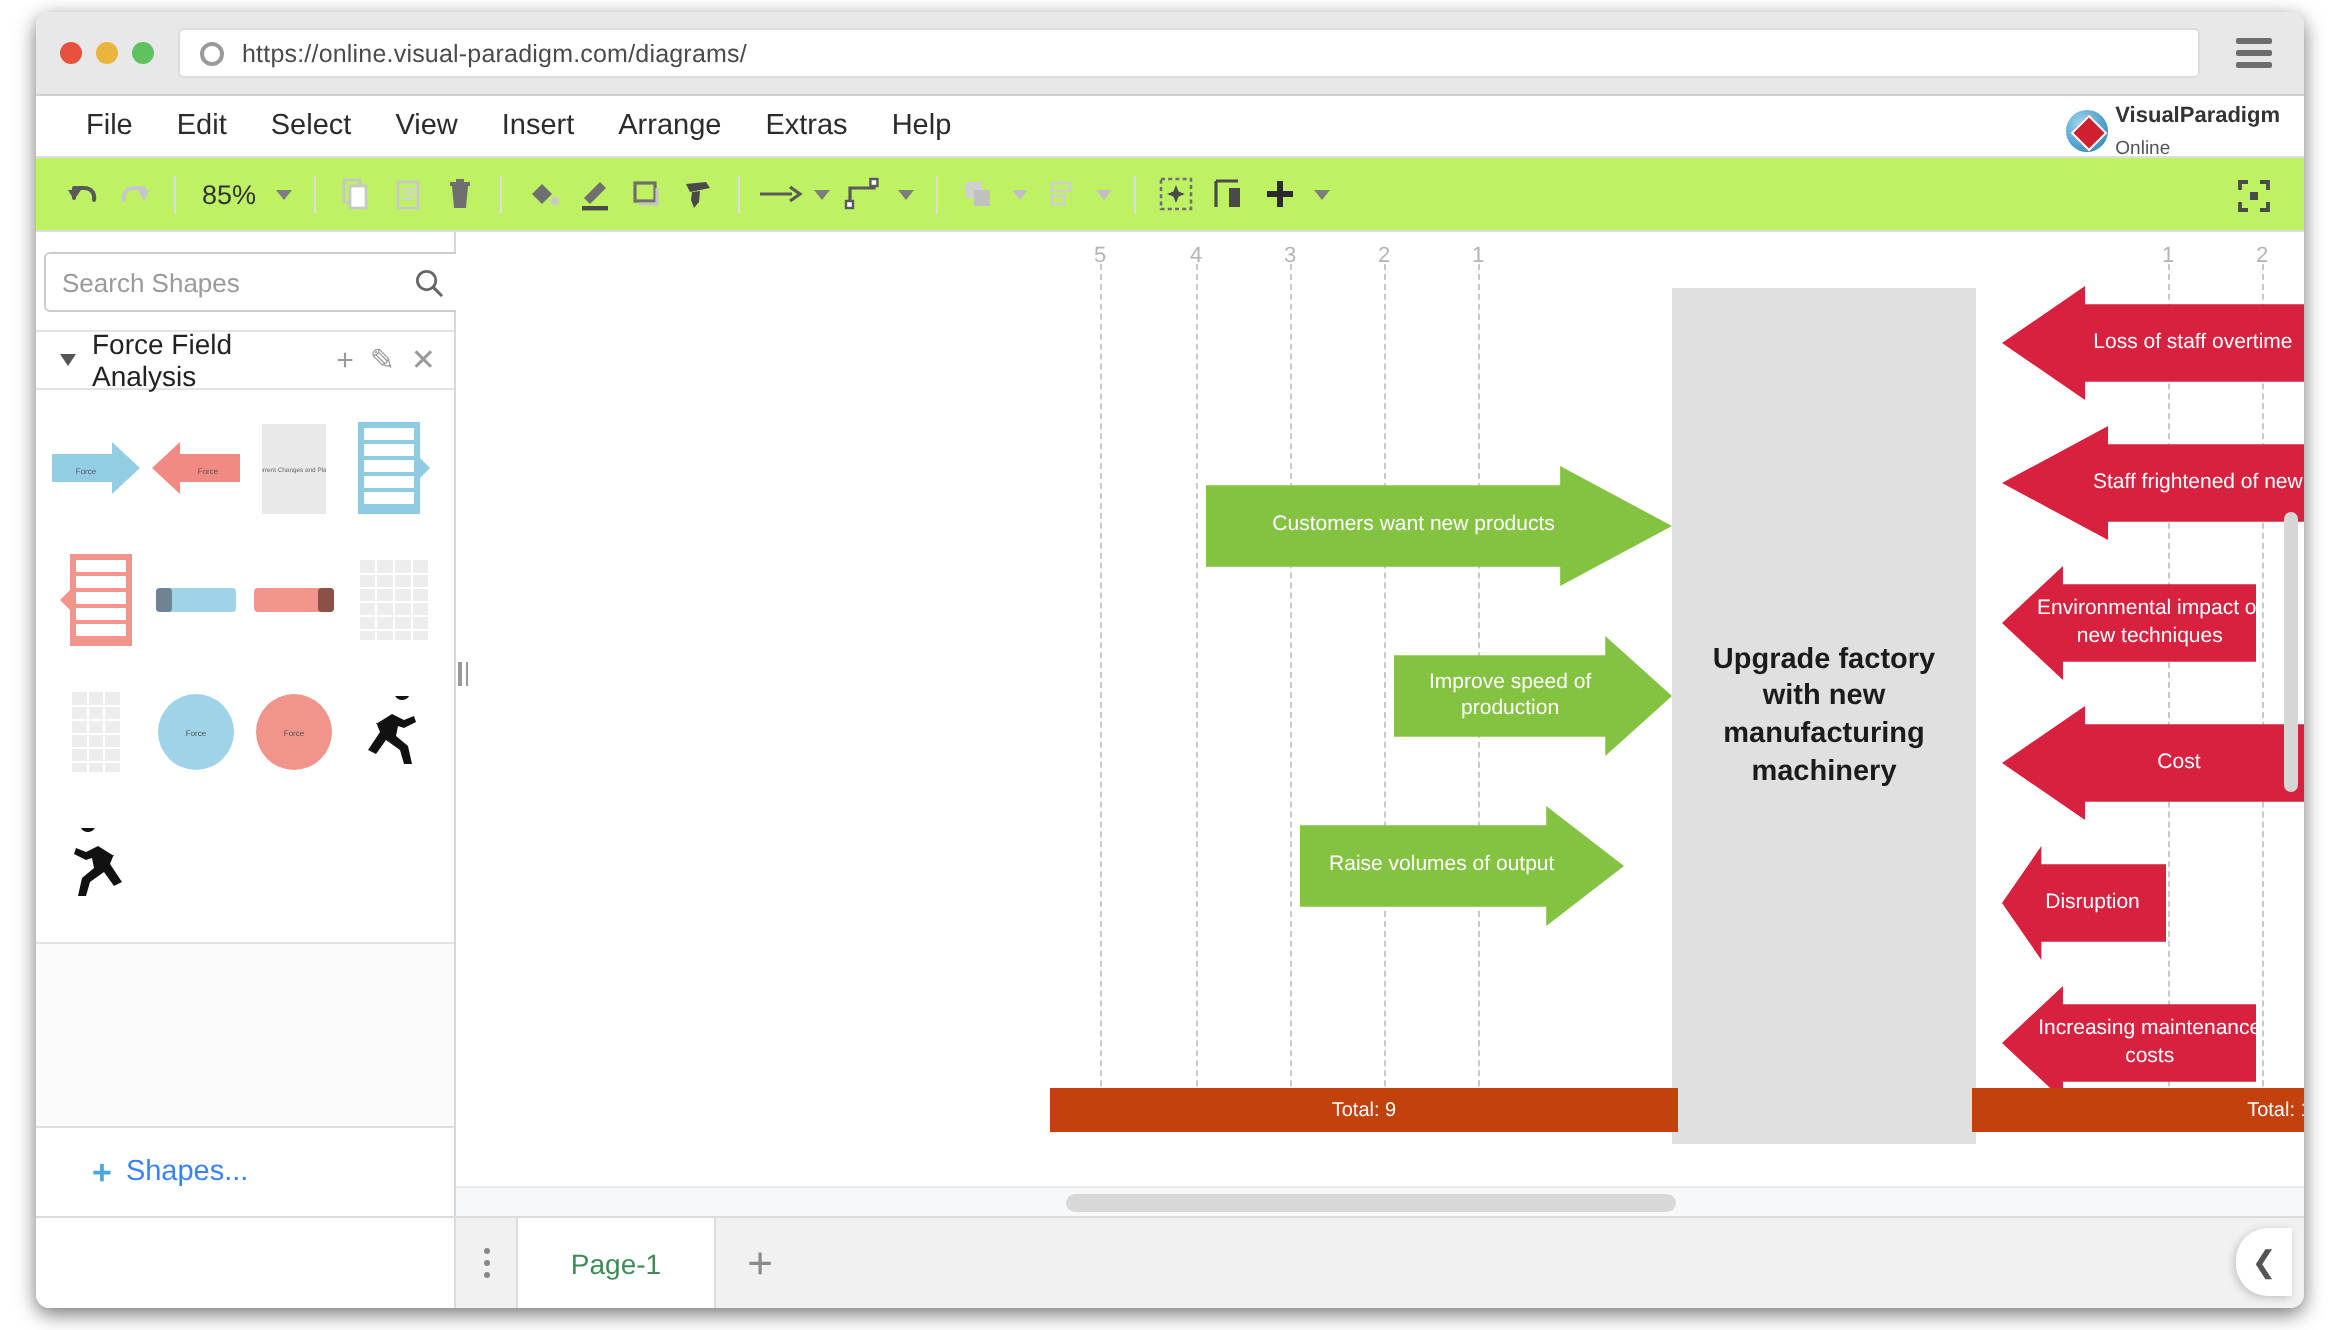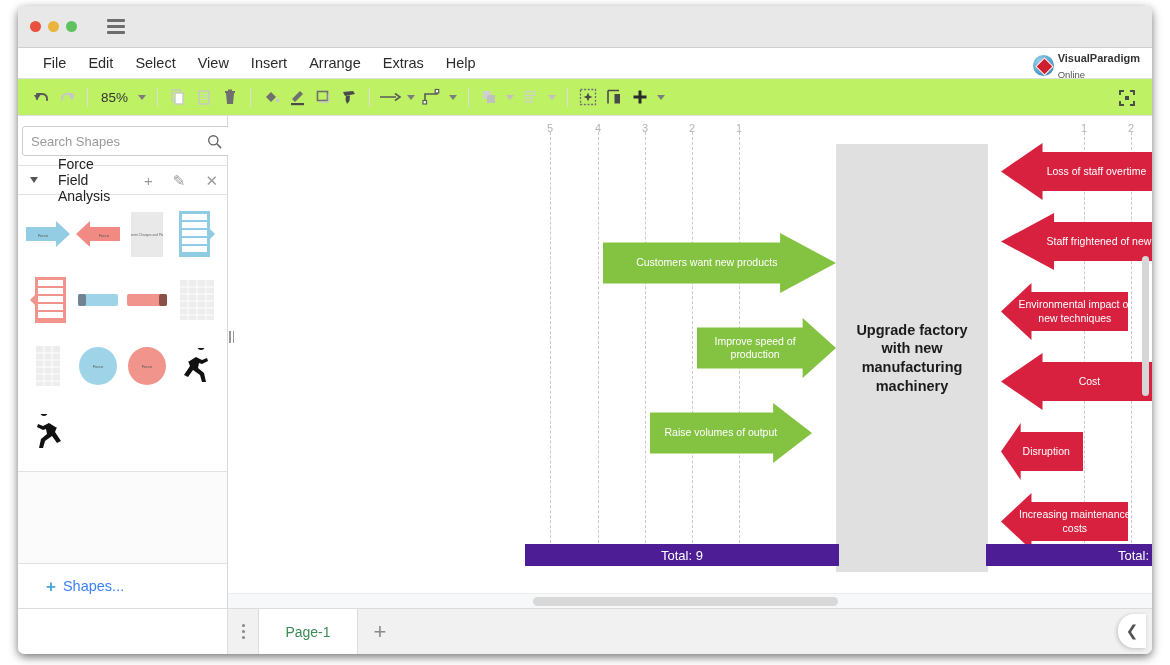--- a/index.html
+++ b/index.html
@@ -113,21 +113,21 @@
   }
   .searchbox input {
     flex: 1; border: none; outline: none; font-size: 13px; color: #555;
     font-family: "Liberation Sans", sans-serif; background: transparent;
   }
   .searchbox input::placeholder { color: #9a9a9a; }
   .kebab { width: 14px; display: flex; flex-direction: column; align-items: center;
            gap: 2.5px; cursor: pointer; }
   .kebab i { width: 3px; height: 3px; border-radius: 50%; background: #777; display: block; }
   .grouphdr {
-    height: 30px; display: flex; align-items: center; gap: 20px;
+    height: 30px; display: flex; align-items: center; gap: 8px;
     padding: 0 9px 0 12px; border-top: 1px solid #e3e3e3;
     border-bottom: 1px solid #e3e3e3; background: #fff;
   }
   .tri-down {
     width: 0; height: 0; border-left: 4.5px solid transparent;
     border-right: 4.5px solid transparent; border-top: 6px solid #555; cursor: pointer;
   }
   .grouptitle { font-size: 14px; color: #222; flex: 1; }
   .gicon { color: #9a9a9a; font-size: 15px; cursor: pointer; line-height: 1; }
   .shapegrid {
@@ -168,23 +168,23 @@
     text-align: center; line-height: 1.25; padding: 0 6px;
   }
   .arrow.green { background: #84c341; }
   .arrow.red   { background: #d8203f; }
   .arrow.green  { clip-path: polygon(0 16%, 76% 16%, 76% 0, 100% 50%, 76% 100%, 76% 84%, 0 84%); }
   .arrow.red    { clip-path: polygon(100% 16%, 24% 16%, 24% 0, 0 50%, 24% 100%, 24% 84%, 100% 84%); }
   .arrow.green .lbl { transform: translateX(-9%); }
   .arrow.red   .lbl { transform: translateX(9%); }
 
   .totalbar {
-    position: absolute; height: 22px; background: #4c1d95;
+    position: absolute; height: 22px; background: #c2410c;
     display: flex; align-items: center; justify-content: center;
-    color: #ffffff; font-size: 13px;
+    color: #ffffff; font-size: 10px;
   }
 
   .vscroll {
     position: absolute; right: 3px; top: 140px; width: 7px; height: 140px;
     background: #d6d6d6; border-radius: 4px; cursor: pointer;
   }
   .hscrollbar {
     height: 15px; background: #f7f8fa; border-top: 1px solid #ececec;
     position: relative; flex: 0 0 15px;
   }
@@ -228,20 +228,24 @@
 </head>
 <body>
 
 <div class="app">
 
   <div class="chrome">
     <div class="dots">
       <span class="dot red"></span>
       <span class="dot yellow"></span>
       <span class="dot green"></span>
+    </div>
+    <div class="urlbar">
+      <span class="url-circle"></span>
+      <span class="url-text">https://online.visual-paradigm.com/diagrams/</span>
     </div>
     <div class="hamburger">
       <i></i>
         <i></i>
         <i></i>
     </div>
   </div>
 
   <div class="menubar">
     <div class="menu-item">File</div>

